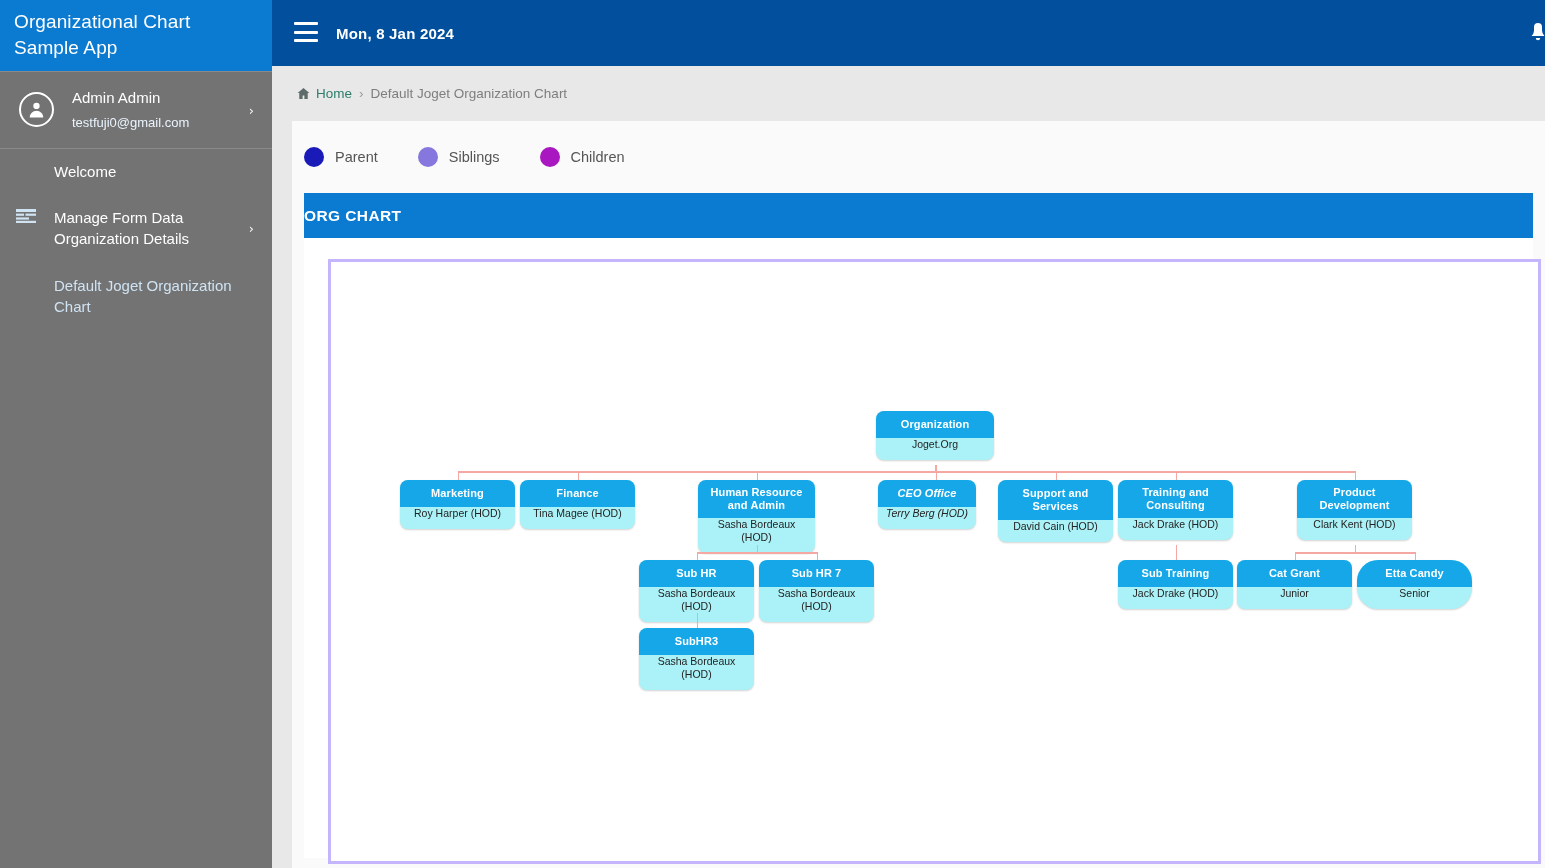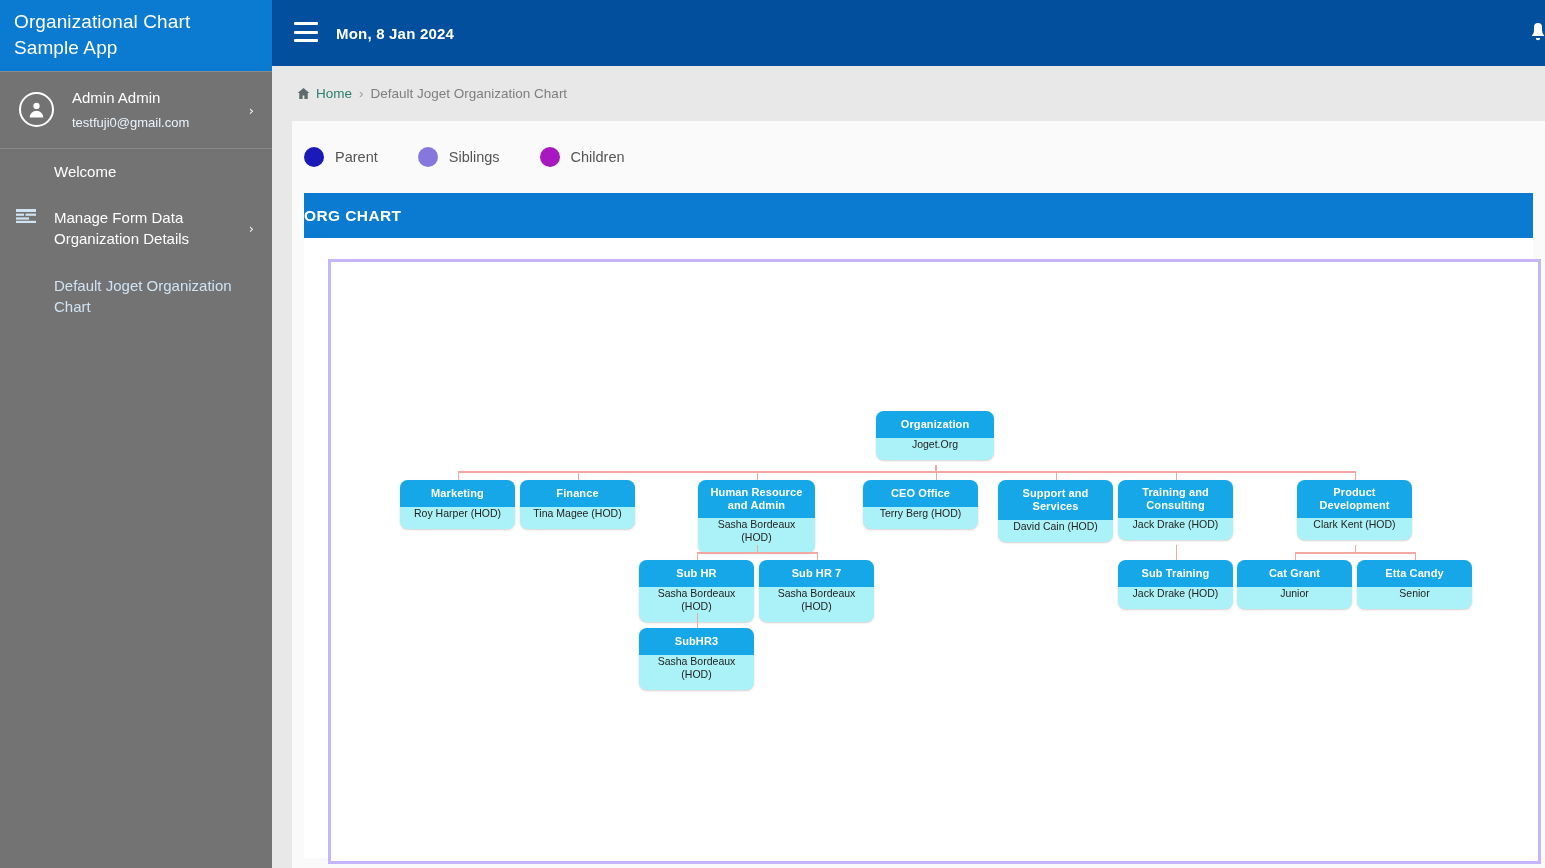--- a/index.html
+++ b/index.html
@@ -266,21 +266,21 @@
               <div class="nb">Roy Harper (HOD)</div>
             </div>
             <div class="node" style="left: 189px; top: 218px; width: 115px;">
               <div class="nh">Finance</div>
               <div class="nb">Tina Magee (HOD)</div>
             </div>
             <div class="node two" style="left: 367px; top: 218px; width: 117px;">
               <div class="nh">Human Resource and Admin</div>
               <div class="nb">Sasha Bordeaux (HOD)</div>
             </div>
-            <div class="node" style="left: 532px; top: 218px; width: 115px;">
+            <div class="node" style="left: 547px; top: 218px; width: 98px; font-style: italic;">
               <div class="nh">CEO Office</div>
               <div class="nb">Terry Berg (HOD)</div>
             </div>
             <div class="node" style="left: 667px; top: 218px; width: 115px;">
               <div class="nh">Support and Services</div>
               <div class="nb">David Cain (HOD)</div>
             </div>
             <div class="node two" style="left: 787px; top: 218px; width: 115px;">
               <div class="nh">Training and Consulting</div>
               <div class="nb">Jack Drake (HOD)</div>
@@ -298,21 +298,21 @@
               <div class="nb">Sasha Bordeaux (HOD)</div>
             </div>
             <div class="node" style="left: 787px; top: 298px; width: 115px;">
               <div class="nh">Sub Training</div>
               <div class="nb">Jack Drake (HOD)</div>
             </div>
             <div class="node" style="left: 906px; top: 298px; width: 115px;">
               <div class="nh">Cat Grant</div>
               <div class="nb">Junior</div>
             </div>
-            <div class="node" style="left: 1026px; top: 298px; width: 115px;">
+            <div class="node" style="left: 1026px; top: 298px; width: 115px; border-radius: 21px;">
               <div class="nh">Etta Candy</div>
               <div class="nb">Senior</div>
             </div>
             <div class="node" style="left: 308px; top: 366px; width: 115px;">
               <div class="nh">SubHR3</div>
               <div class="nb">Sasha Bordeaux (HOD)</div>
             </div>
             <div class="conn v" style="left: 604px; top: 203px; height: 6px;"></div>
             <div class="conn h" style="left: 126.5px; top: 209px; width: 897px;"></div>
             <div class="conn v" style="left: 126.5px; top: 209px; height: 9px;"></div>

